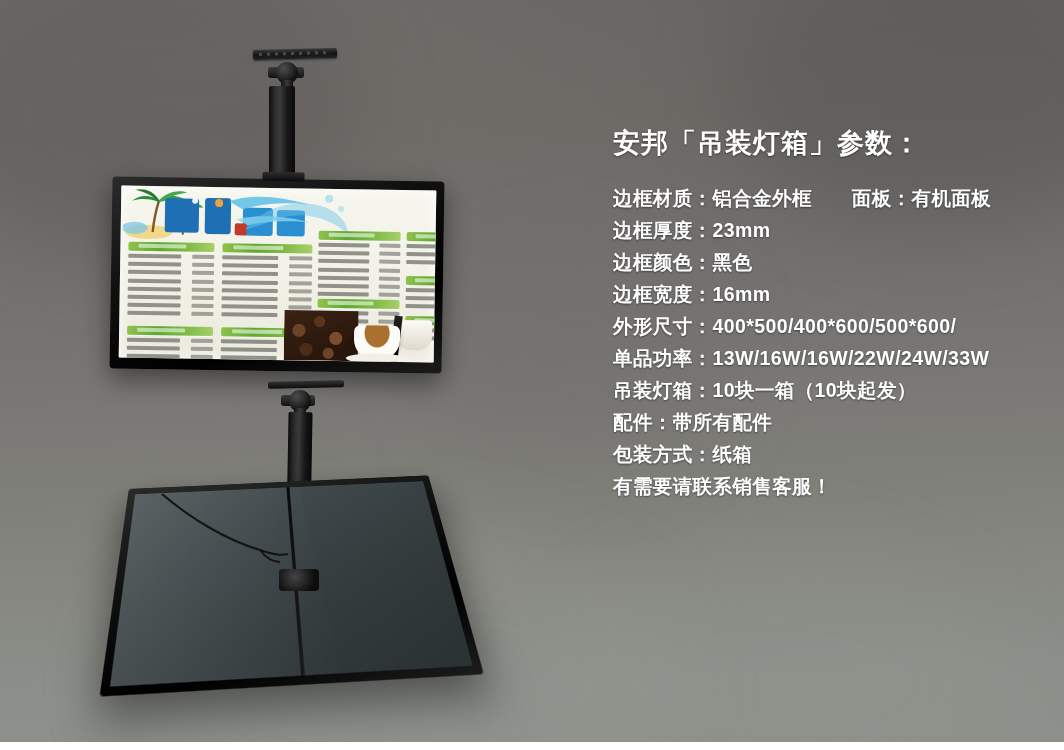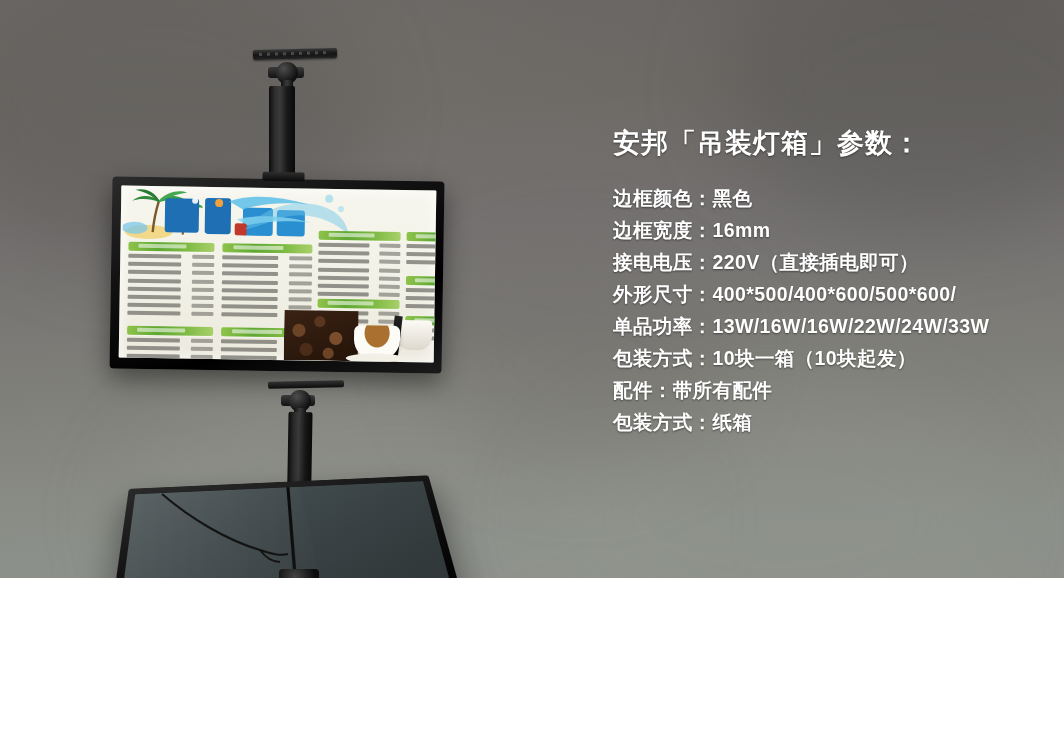--- a/index.html
+++ b/index.html
@@ -1,21 +1,21 @@
 <!DOCTYPE html>
 <html><head>
 <meta charset="utf-8">
 <style>
   html,body{margin:0;padding:0;}
   body{
     width:1064px;height:750px;overflow:hidden;
     font-family:"Liberation Sans","DejaVu Sans",sans-serif;
   }
   #stage{
-    position:relative;width:1064px;height:578px;overflow:hidden;
+    position:relative;width:1064px;height:742px;overflow:hidden;
     background:
       radial-gradient(120% 90% at 18% 8%, rgba(120,118,112,.55) 0%, rgba(0,0,0,0) 60%),
       linear-gradient(178deg,#656160 0%,#6a6663 18%,#737070 38%,#7b7a76 56%,#85867f 74%,#8c908a 90%,#8e918b 100%);
   }
   
   .blotch{position:absolute;border-radius:50%;filter:blur(38px);pointer-events:none;}
   .b1{left:-60px;top:-40px;width:420px;height:300px;background:rgba(90,88,86,.45);}
   .b2{right:-80px;top:-50px;width:420px;height:280px;background:rgba(86,84,83,.40);}
   .b3{left:120px;bottom:-90px;width:560px;height:300px;background:rgba(150,153,146,.30);}
   .b4{right:60px;bottom:-70px;width:460px;height:260px;background:rgba(148,152,145,.28);}
@@ -476,24 +476,26 @@
       <path d="M2 2 C30 26 66 48 100 58 C112 62 120 64 128 62" stroke="#141414" stroke-width="2.2" fill="none"></path>
       <path d="M100 58 C106 66 112 70 120 70" stroke="#141414" stroke-width="2" fill="none"></path>
     </svg>
 
     <div class="clamp"></div>
   </div>
 
   <div id="spec-panel">
     <h1 id="spec-title">安邦「吊装灯箱」参数：</h1>
     <div id="spec-lines">
+        <div class="spec-line">边框材质：铝合金外框　　面板：有机面板</div>
+        <div class="spec-line">边框厚度：23mm</div>
         <div class="spec-line">边框颜色：黑色</div>
         <div class="spec-line">边框宽度：16mm</div>
-        <div class="spec-line">接电电压：220V（直接插电即可）</div>
         <div class="spec-line">外形尺寸：400*500/400*600/500*600/</div>
         <div class="spec-line">单品功率：13W/16W/16W/22W/24W/33W</div>
-        <div class="spec-line">包装方式：10块一箱（10块起发）</div>
+        <div class="spec-line">吊装灯箱：10块一箱（10块起发）</div>
         <div class="spec-line">配件：带所有配件</div>
         <div class="spec-line">包装方式：纸箱</div>
+        <div class="spec-line">有需要请联系销售客服！</div>
       </div>
   </div>
 
 </div>
 
 </body></html>

